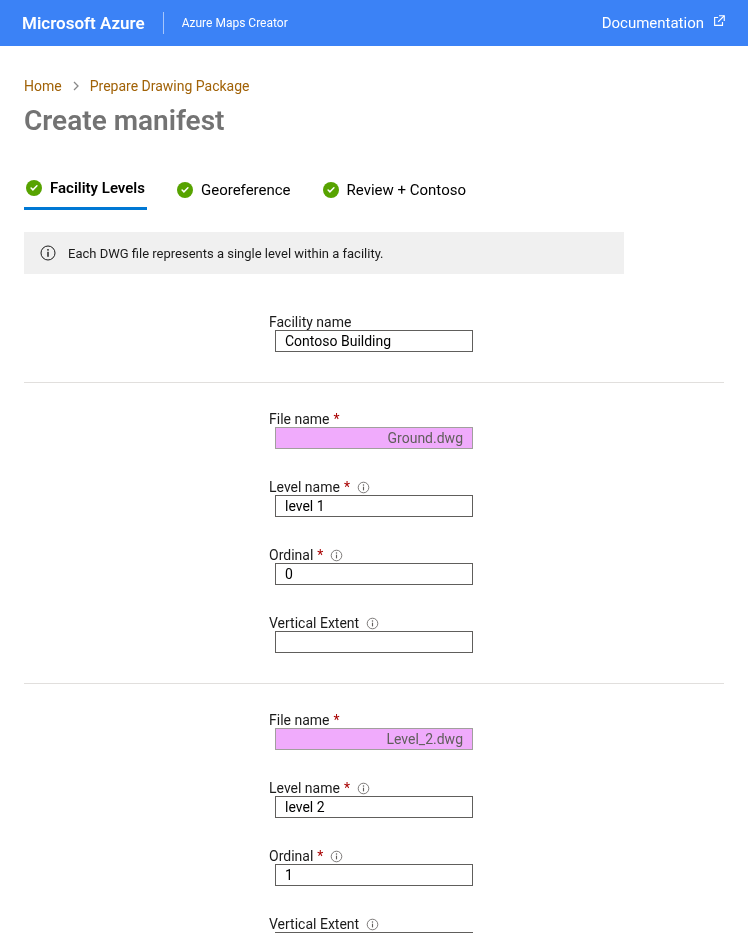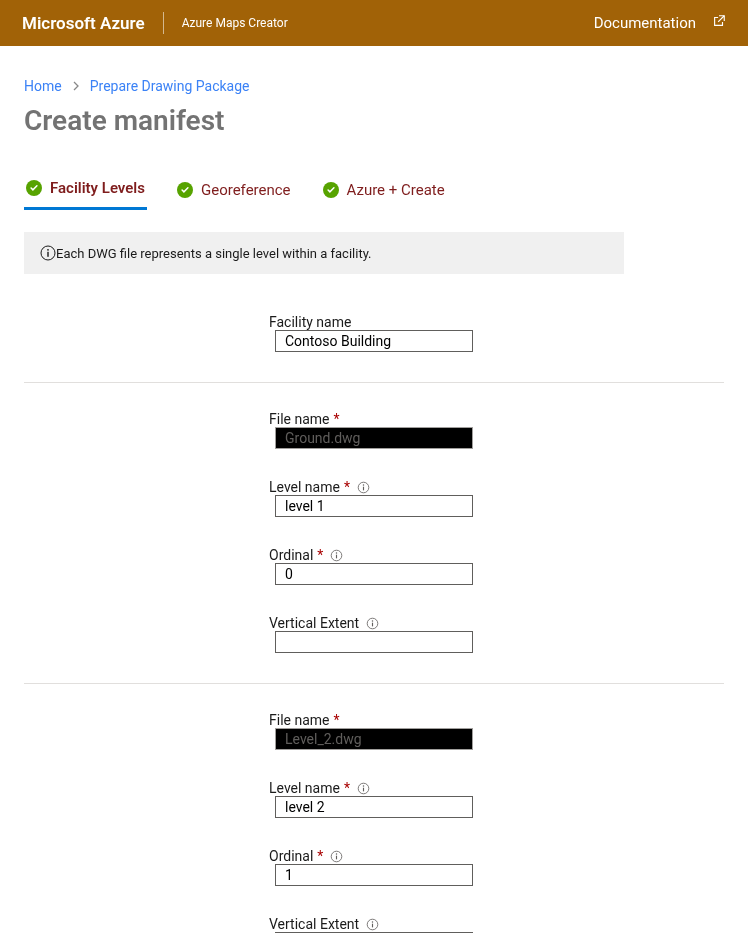--- a/index.html
+++ b/index.html
@@ -9,21 +9,21 @@
       font-family: "Segoe UI", -apple-system, BlinkMacSystemFont, Roboto, "Helvetica Neue", sans-serif;
     }
 
     body {
       width: 748px;
       background: #ffffff;
     }
 
     
     .header-bar {
-      background: #a16207;
+      background: #3b82f6;
       color: #ffffff;
       display: flex;
       align-items: center;
       justify-content: space-between;
       height: 46px;
       padding: 0 22px;
     }
 
     .header-left {
       display: flex;
@@ -46,38 +46,38 @@
       font-size: 12px;
       font-weight: 400;
     }
 
     .doc-link {
       color: #ffffff;
       font-size: 15px;
       text-decoration: none;
       display: flex;
       align-items: center;
-      gap: 16px;
+      gap: 8px;
     }
 
     
     .content {
       padding: 20px 24px 0 24px;
     }
 
     .breadcrumb {
       display: flex;
       align-items: center;
       gap: 10px;
       font-size: 14px;
       margin-top: 12px;
     }
 
     .breadcrumb a {
-      color: #3b82f6;
+      color: #a16207;
       text-decoration: none;
     }
 
     .breadcrumb-chevron {
       color: #888888;
     }
 
     .page-title {
       font-size: 28px;
       font-weight: 600;
@@ -92,21 +92,21 @@
       margin-top: 36px;
     }
 
     .tab {
       display: flex;
       align-items: center;
       gap: 8px;
       padding: 6px 2px 10px 2px;
       cursor: pointer;
       font-size: 15px;
-      color: #7f1d1d;
+      color: #000000;
     }
 
     .tab.active {
       font-weight: 600;
       border-bottom: 3px solid #0078d4;
     }
 
     .check-circle {
       width: 16px;
       height: 16px;
@@ -122,21 +122,21 @@
       height: 10px;
     }
 
     
     .info-banner {
       background: #f0f0f0;
       padding: 13px 16px;
       margin-top: 22px;
       display: flex;
       align-items: center;
-      gap: 0;
+      gap: 12px;
       width: 600px;
     }
 
     .info-banner .info-icon {
       width: 16px;
       height: 16px;
       flex-shrink: 0;
     }
 
     .info-banner-text {
@@ -178,23 +178,24 @@
     .form-input {
       flex: 1;
       height: 28px;
       border: 1px solid #605e5c;
       padding: 2px 9px;
       font-size: 14px;
       outline: none;
     }
 
     .form-input.readonly {
-      background: #000000;
+      background: #f0abfc;
       border: 1px solid #a19f9d;
       color: #605e5c;
+      text-align: right;
     }
 
     .section-divider {
       border: none;
       border-top: 1px solid #e1dfdd;
       margin: 0 0 28px 0;
     }
 
     
     .footer {
@@ -284,21 +285,21 @@
           </svg>
       </span>
       <span>Georeference</span>
     </div>
     <div class="tab">
       <span class="check-circle">
         <svg viewBox="0 0 12 12">
             <path d="M2.5 6l2.2 2.2L9.5 3.4" stroke="white" stroke-width="1.8" fill="none" stroke-linecap="round"></path>
           </svg>
       </span>
-      <span>Azure + Create</span>
+      <span>Review + Contoso</span>
     </div>
   </div>
 
   <div class="info-banner">
     <span class="info-icon">
       <svg viewBox="0 0 16 16">
           <circle cx="8" cy="8" r="7" stroke="#1b1b1b" stroke-width="1" fill="none"></circle>
           <circle cx="8" cy="4.8" r="0.9" fill="#1b1b1b"></circle>
           <rect x="7.3" y="6.8" width="1.4" height="5" fill="#1b1b1b"></rect>
         </svg>

